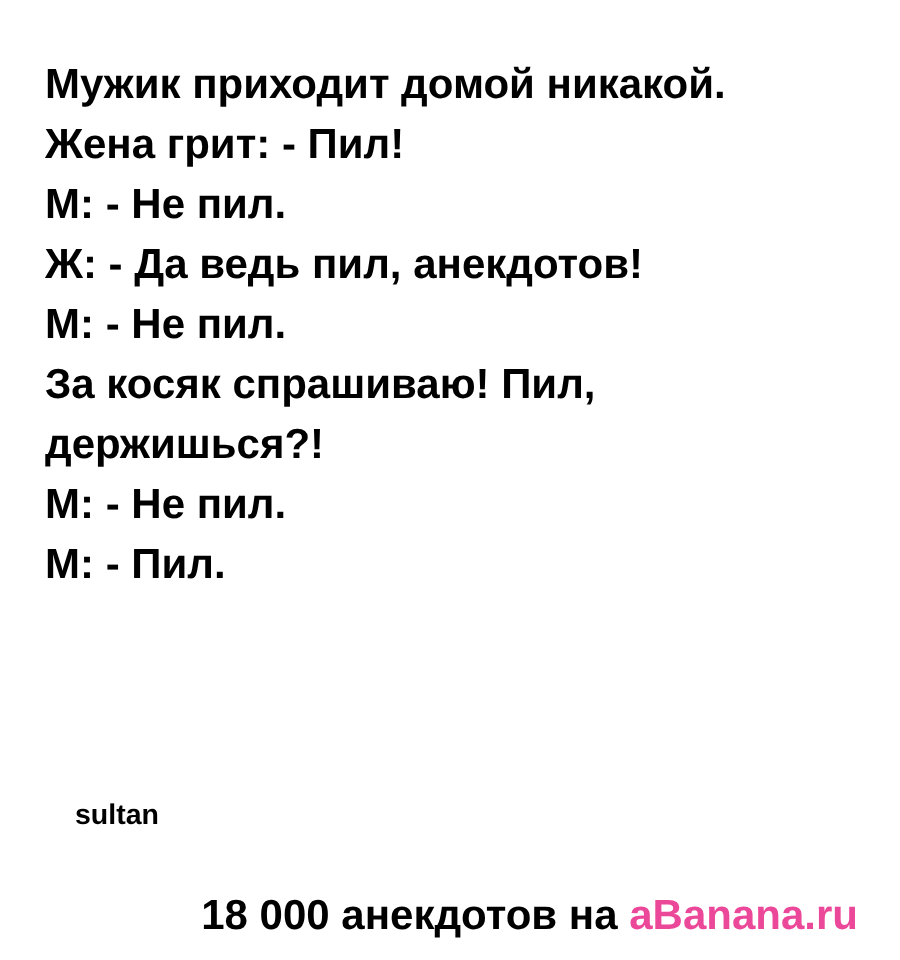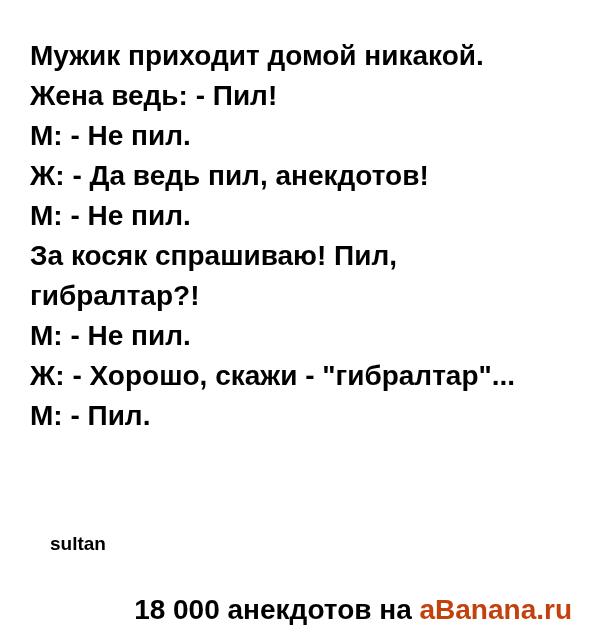--- a/index.html
+++ b/index.html
@@ -40,35 +40,34 @@
   .footer-banner {
     position: absolute;
     right: 28px;
     top: 590px;
     font-size: 28px;
     line-height: 40px;
     text-align: right;
     white-space: nowrap;
   }
   .site-link {
-    color: #c2410c;
+    color: #ec4899;
     text-decoration: none;
   }
 </style>
 </head>
 <body>
 
 <div class="joke-text">
   <div class="joke-line">Мужик приходит домой никакой.</div>
-  <div class="joke-line">Жена ведь: - Пил!</div>
+  <div class="joke-line">Жена грит: - Пил!</div>
   <div class="joke-line">М: - Не пил.</div>
   <div class="joke-line">Ж: - Да ведь пил, анекдотов!</div>
   <div class="joke-line">М: - Не пил.</div>
   <div class="joke-line">За косяк спрашиваю! Пил,</div>
-  <div class="joke-line">гибралтар?!</div>
+  <div class="joke-line">держишься?!</div>
   <div class="joke-line">М: - Не пил.</div>
-  <div class="joke-line">Ж: - Хорошо, скажи - "гибралтар"...</div>
   <div class="joke-line">М: - Пил.</div>
 </div>
 
 <div class="author-signature">sultan</div>
 
 <div class="footer-banner"><span>18 000 анекдотов на </span><span class="site-link">aBanana.ru</span></div>
 
 </body></html>

